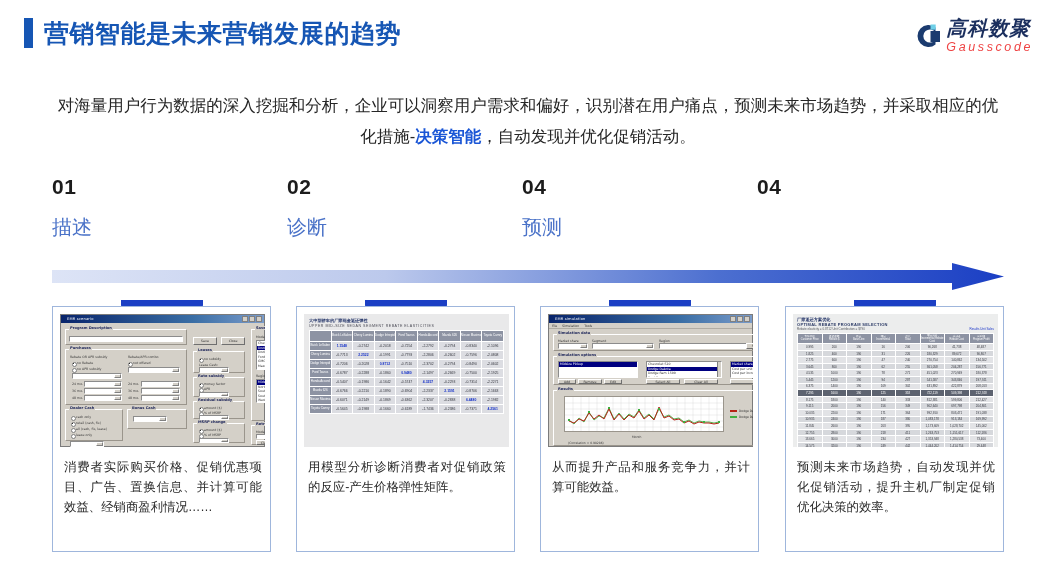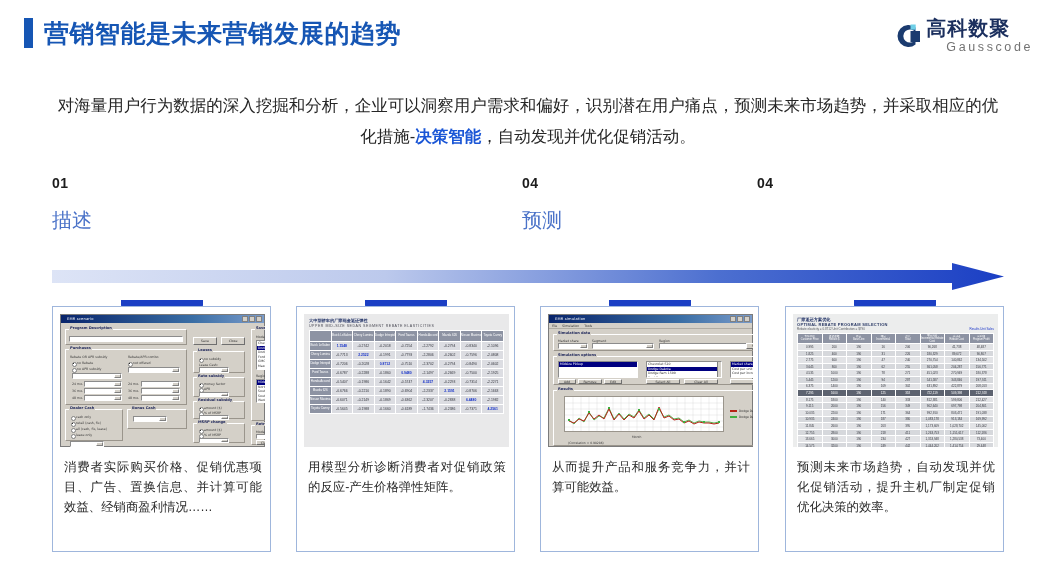--- a/index.html
+++ b/index.html
@@ -52,42 +52,42 @@
   }
 
   
   .logo {
     position: absolute;
     right: 18px;
     top: 18px;
     display: flex;
     align-items: center;
     gap: 1px;
+    font-style: italic;
   }
   .logo-mark {
     position: relative;
     width: 34px;
     height: 34px;
     flex: 0 0 auto;
   }
   .logo-text { display: flex; flex-direction: column; line-height: 1; }
   .logo-cn {
     font-size: 20px;
     font-weight: bold;
     color: #1b2f5e;
     letter-spacing: 1px;
     white-space: nowrap;
   }
   .logo-en {
     font-size: 12.5px;
-    color: #737373;
+    color: #ef4444;
     letter-spacing: 2.6px;
     margin-top: 3px;
     white-space: nowrap;
-    margin-left: 20px;
   }
 
   
   .lede {
     position: absolute;
     left: 52px;
     top: 90px;
     width: 952px;
     text-align: center;
     font-size: 16.5px;
@@ -106,21 +106,21 @@
     top: 176px;
     width: 952px;
     height: 78px;
   }
   .step {
     position: absolute;
     top: 0;
     width: 200px;
   }
   .step-num {
-    font-size: 14px;
+    font-size: 21px;
     font-weight: bold;
     color: #1c1c1c;
     line-height: 1;
     letter-spacing: 0.5px;
   }
   .step-label {
     margin-top: 20px;
     font-size: 20px;
     color: #4a72c8;
     line-height: 1;
@@ -467,20 +467,24 @@
     </div>
   </div>
 </div>
 
 <div class="lede"><span>对海量用户行为数据的深入挖掘和分析，企业可以洞察用户需求和偏好，识别潜在用户痛点，预测未来市场趋势，并采取相应的优化措施-</span><span class="hl">决策智能</span><span>，自动发现并优化促销活动。</span></div>
 
 <div class="steps">
   <div class="step" style="left:0px">
     <div class="step-num">01</div>
     <div class="step-label">描述</div>
+  </div>
+  <div class="step" style="left:235px">
+    <div class="step-num">02</div>
+    <div class="step-label">诊断</div>
   </div>
   <div class="step" style="left:470px">
     <div class="step-num">04</div>
     <div class="step-label">预测</div>
   </div>
   <div class="step" style="left:705px">
     <div class="step-num">04</div>
   </div>
 </div>
 

